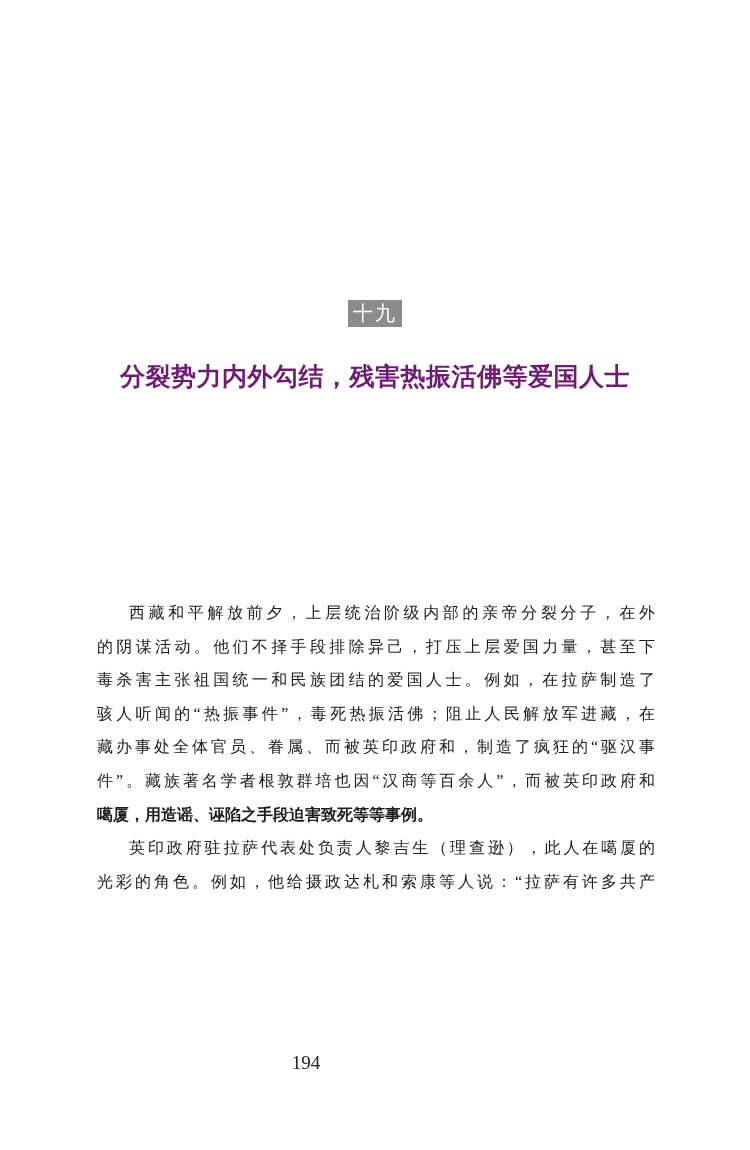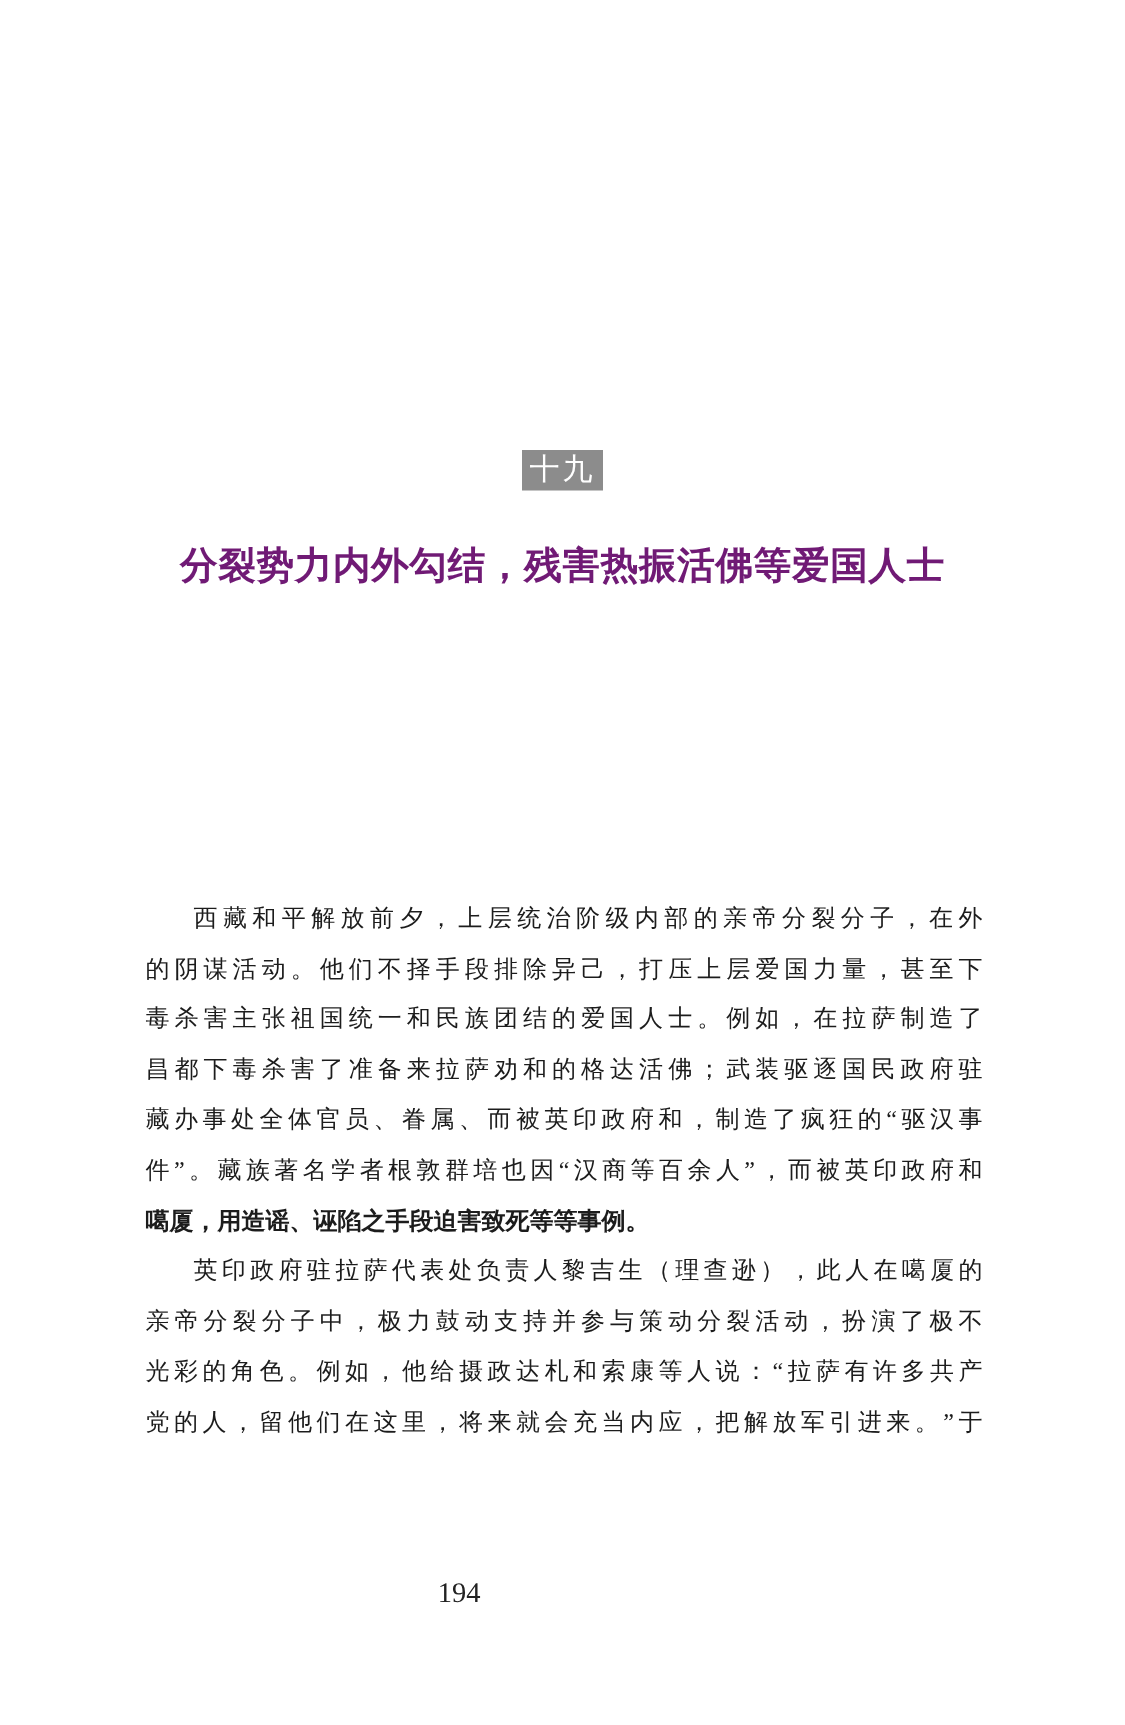--- a/index.html
+++ b/index.html
@@ -81,30 +81,28 @@
   <div class="chapter-badge">十九</div>
 
   <h1 class="chapter-title">分裂势力内外勾结，残害热振活佛等爱国人士</h1>
 
   <div class="body-text">
 
     <div>
       <div class="body-line indent">西藏和平解放前夕，上层统治阶级内部的亲帝分裂分子，在外</div>
       <div class="body-line">的阴谋活动。他们不择手段排除异己，打压上层爱国力量，甚至下</div>
       <div class="body-line">毒杀害主张祖国统一和民族团结的爱国人士。例如，在拉萨制造了</div>
-      <div class="body-line">昌都下毒杀害了准备来拉萨劝和的格达活佛；武装驱逐国民政府驻</div>
+      <div class="body-line">骇人听闻的“热振事件”，毒死热振活佛；阻止人民解放军进藏，在</div>
       <div class="body-line">藏办事处全体官员、眷属、而被英印政府和，制造了疯狂的“驱汉事</div>
       <div class="body-line">件”。藏族著名学者根敦群培也因“汉商等百余人”，而被英印政府和</div>
       <div class="body-line para-last">噶厦，用造谣、诬陷之手段迫害致死等等事例。</div>
     </div>
 
     <div>
       <div class="body-line indent">英印政府驻拉萨代表处负责人黎吉生（理查逊），此人在噶厦的</div>
-      <div class="body-line">亲帝分裂分子中，极力鼓动支持并参与策动分裂活动，扮演了极不</div>
       <div class="body-line">光彩的角色。例如，他给摄政达札和索康等人说：“拉萨有许多共产</div>
-      <div class="body-line">党的人，留他们在这里，将来就会充当内应，把解放军引进来。”于</div>
     </div>
 
   </div>
 
   <div class="page-number">194</div>
 
 </div>
 
 </body></html>

